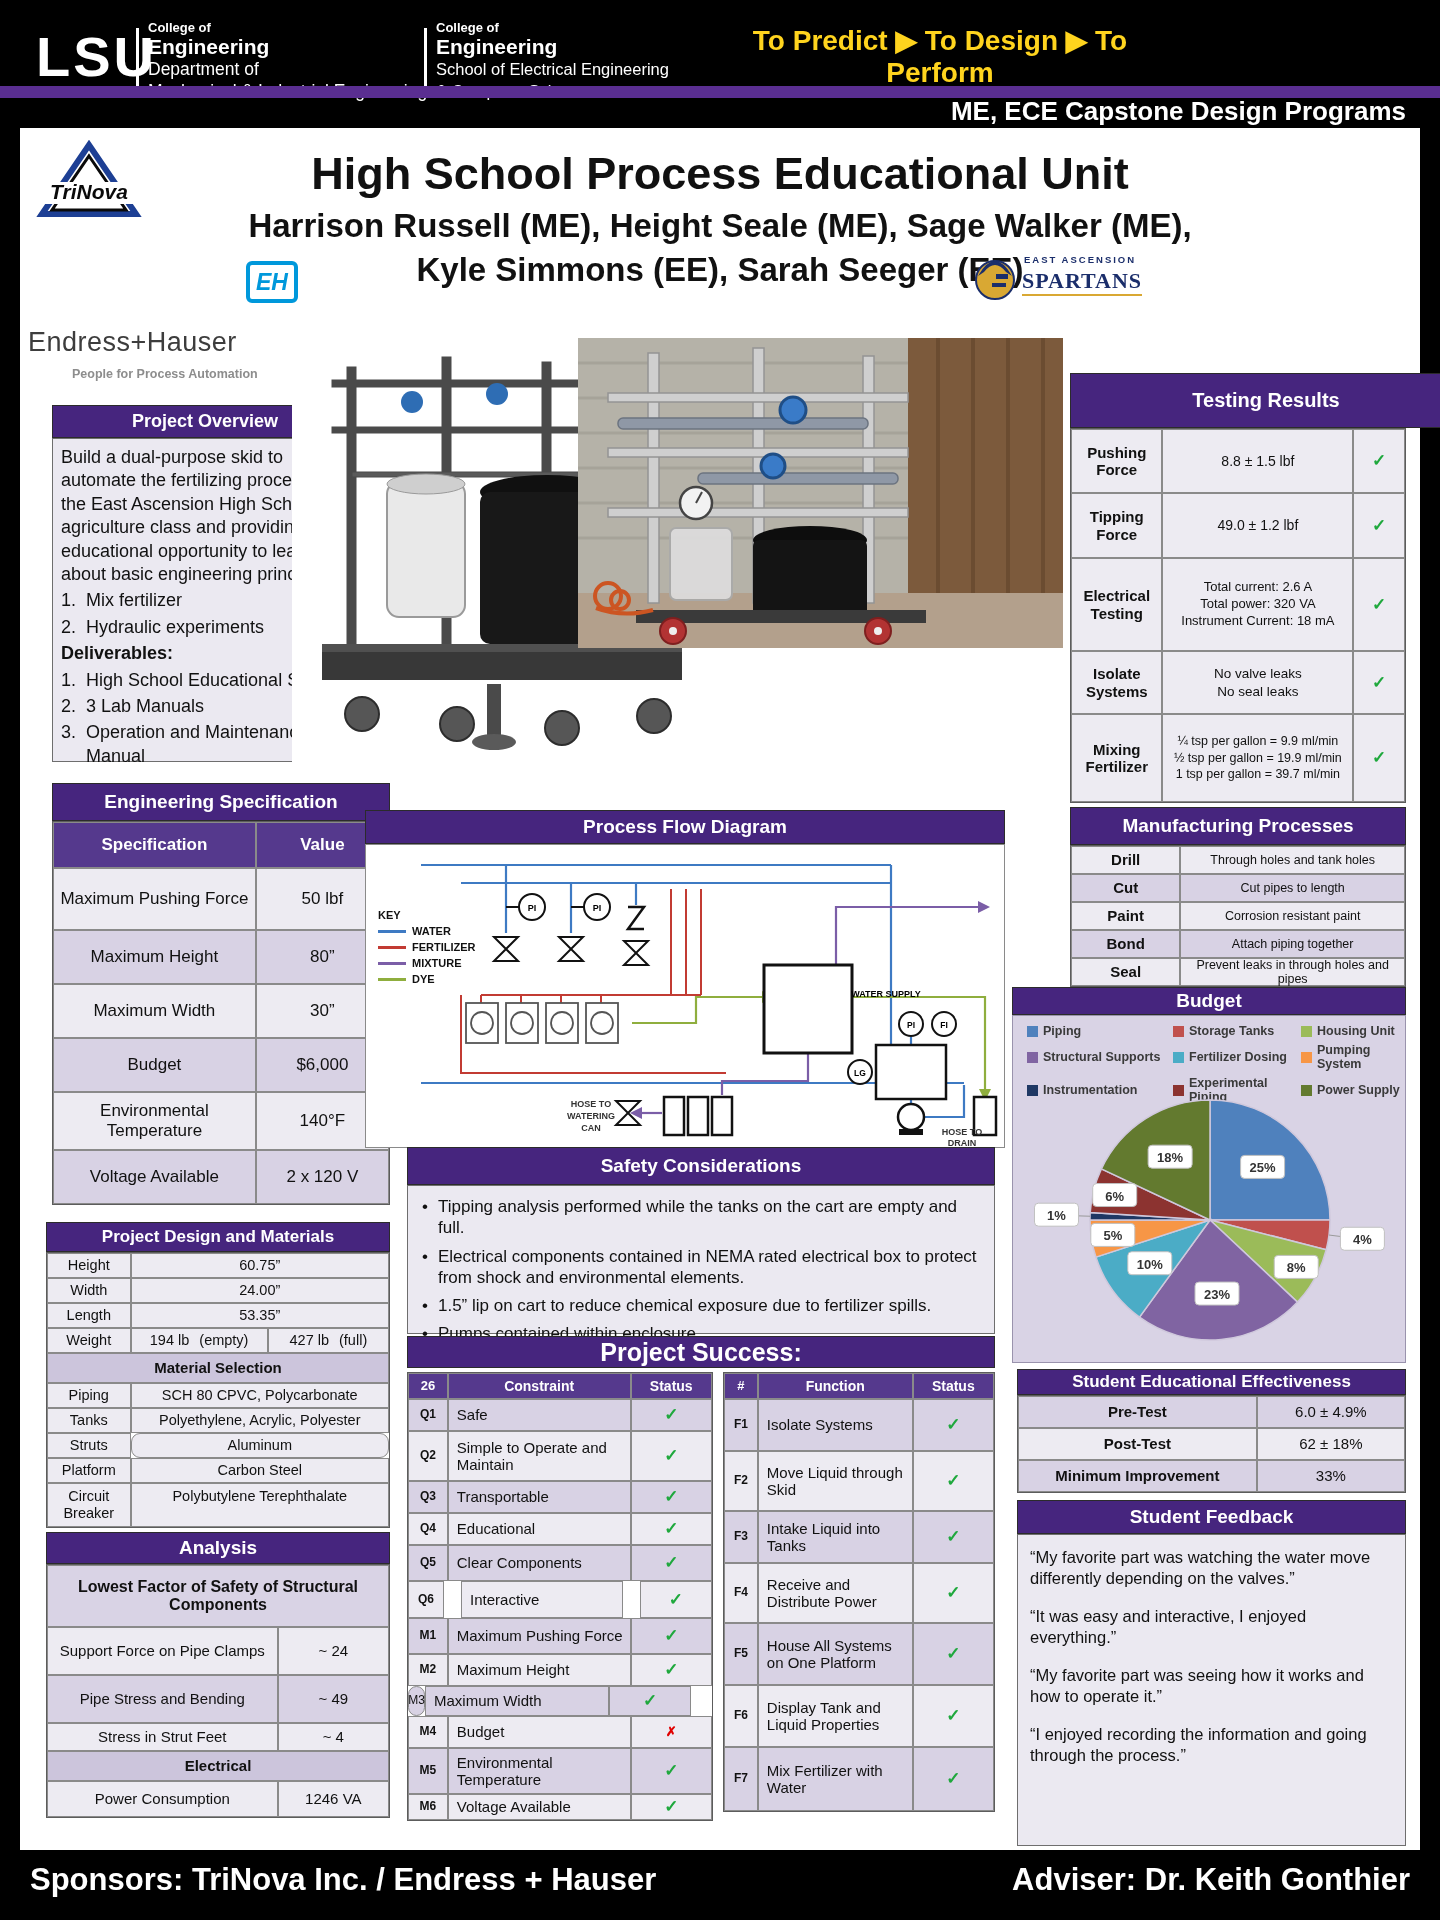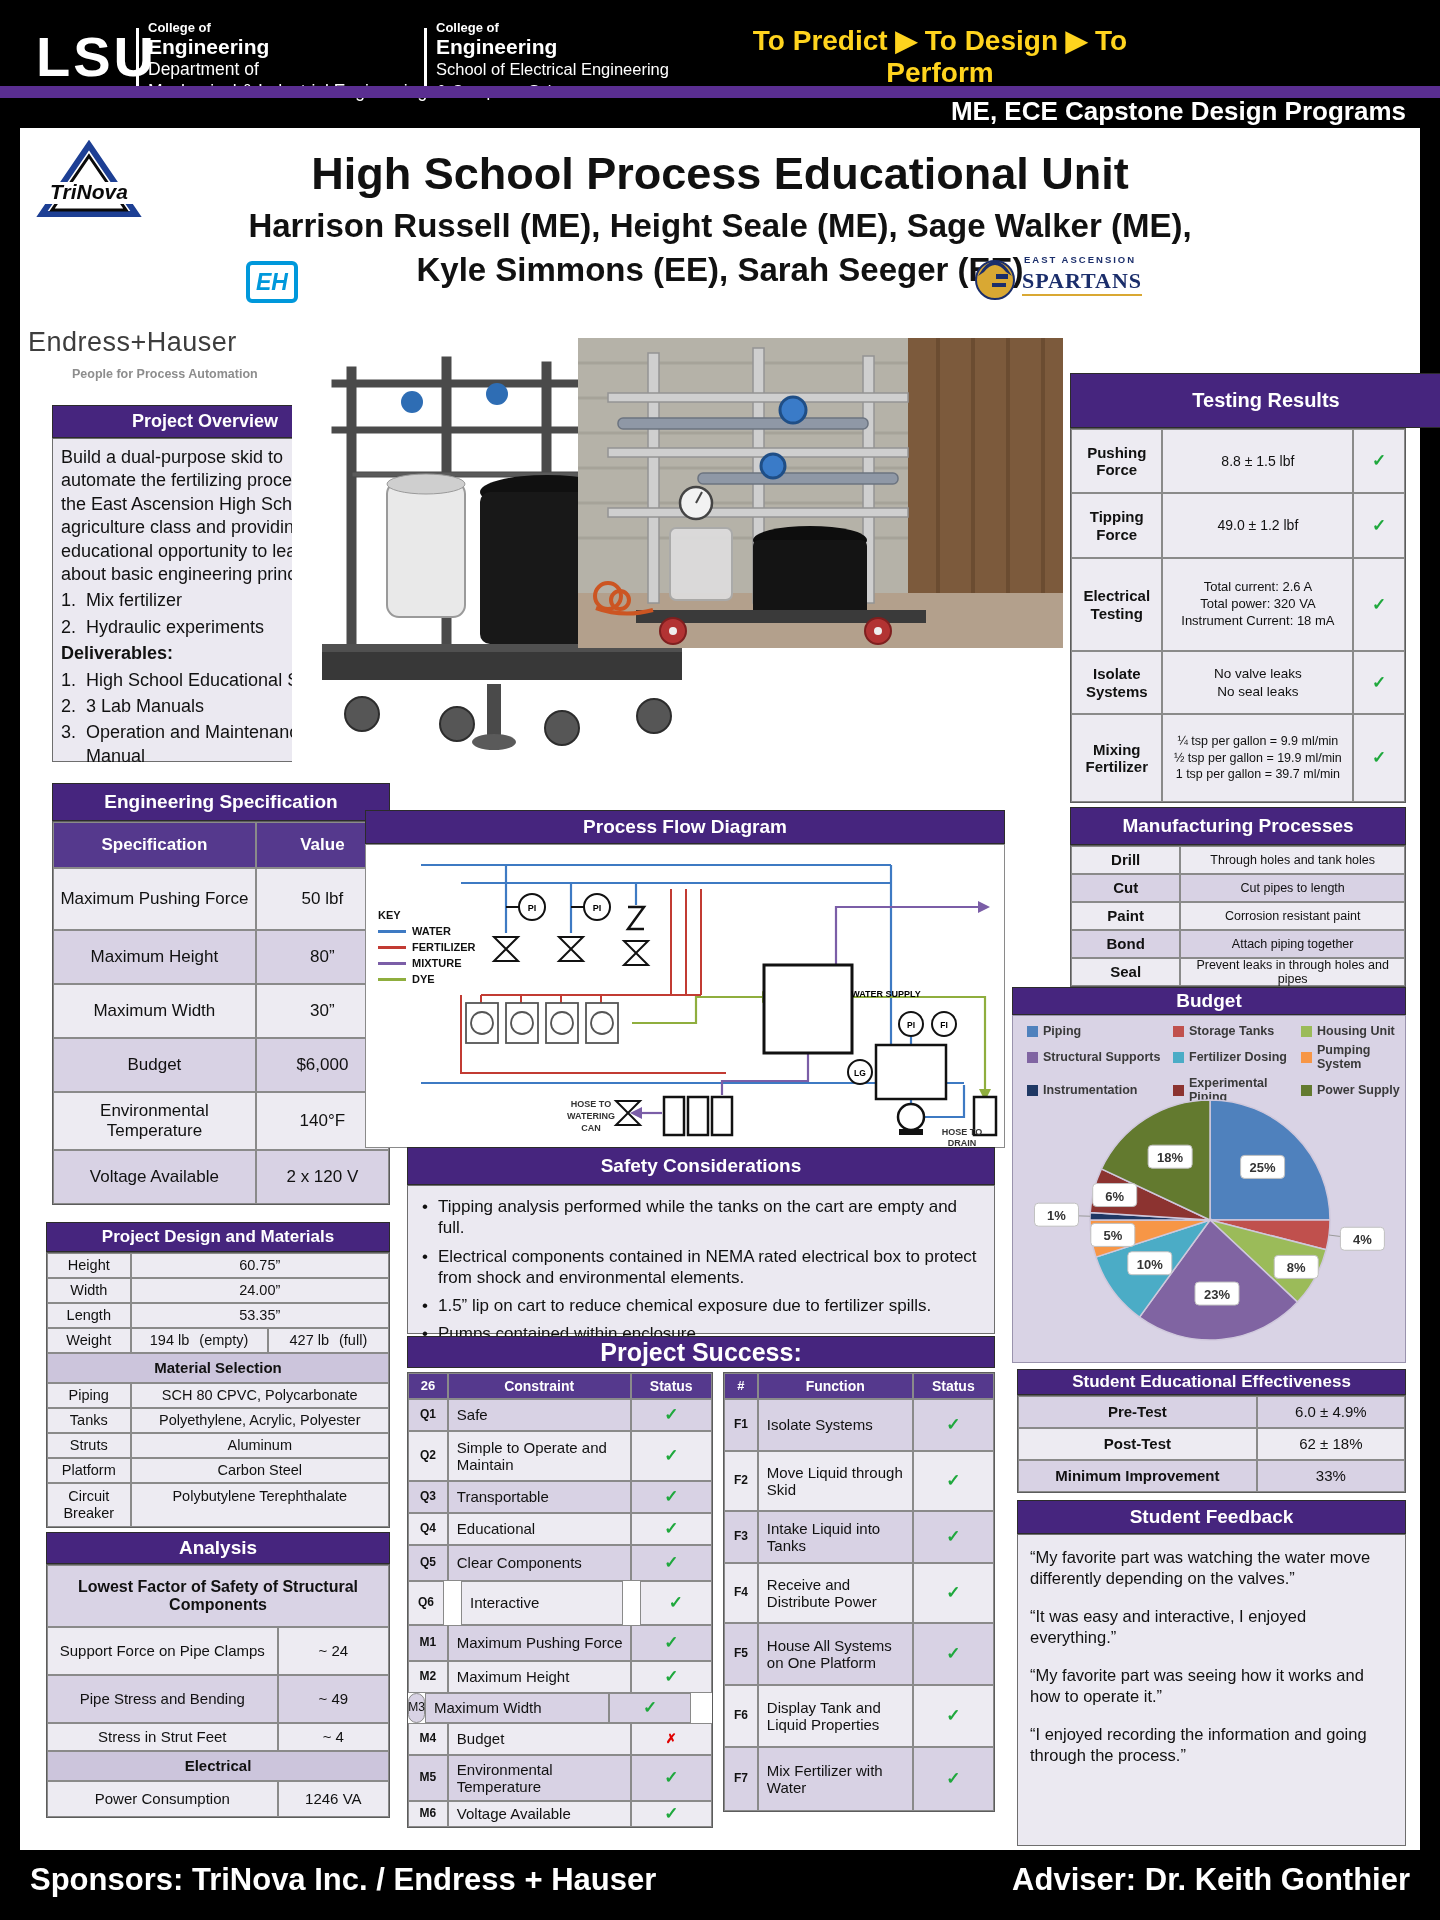--- a/index.html
+++ b/index.html
@@ -185,21 +185,21 @@
   <div class="row" style="height:25px;">
       <div class="cell light" style="width:84px;">Piping</div>
       <div class="cell light" style="width:260px;">SCH 80 CPVC, Polycarbonate</div>
     </div>
   <div class="row" style="height:25px;">
       <div class="cell light" style="width:84px;">Tanks</div>
       <div class="cell light" style="width:260px;">Polyethylene, Acrylic, Polyester</div>
     </div>
   <div class="row" style="height:25px;">
       <div class="cell light" style="width:84px;">Struts</div>
-      <div class="cell light" style="width:260px;">Aluminum</div>
+      <div class="cell light" style="width:260px;border-radius:9px;">Aluminum</div>
     </div>
   <div class="row" style="height:25px;">
       <div class="cell light" style="width:84px;">Platform</div>
       <div class="cell light" style="width:260px;">Carbon Steel</div>
     </div>
   <div class="row" style="height:44px;">
       <div class="cell light" style="width:84px;">Circuit Breaker</div>
       <div class="cell light" style="width:260px;align-items:flex-start;padding-top:4px;">Polybutylene Terephthalate</div>
     </div>
 </div>
@@ -489,21 +489,21 @@
   <div class="row" style="height:32px;">
       <div class="cell light" style="width:40px;font-size:12px;font-weight:bold;">Q4</div>
       <div class="cell cl light" style="width:184px;">Educational</div>
       <div class="cell light ok" style="width:82px;">✓</div>
     </div>
   <div class="row" style="height:36px;">
       <div class="cell dark" style="width:40px;font-size:12px;font-weight:bold;">Q5</div>
       <div class="cell cl dark" style="width:184px;">Clear Components</div>
       <div class="cell dark ok" style="width:82px;">✓</div>
     </div>
-  <div class="row" style="height:44px;gap:17px;">
+  <div class="row" style="height:37px;gap:17px;">
       <div class="cell light" style="width:40px;font-size:12px;font-weight:bold;">Q6</div>
       <div class="cell cl light" style="width:184px;">Interactive</div>
       <div class="cell light ok" style="width:82px;">✓</div>
     </div>
   <div class="row" style="height:36px;">
       <div class="cell dark" style="width:40px;font-size:12px;font-weight:bold;">M1</div>
       <div class="cell cl dark" style="width:184px;">Maximum Pushing Force</div>
       <div class="cell dark ok" style="width:82px;">✓</div>
     </div>
   <div class="row" style="height:32px;">

